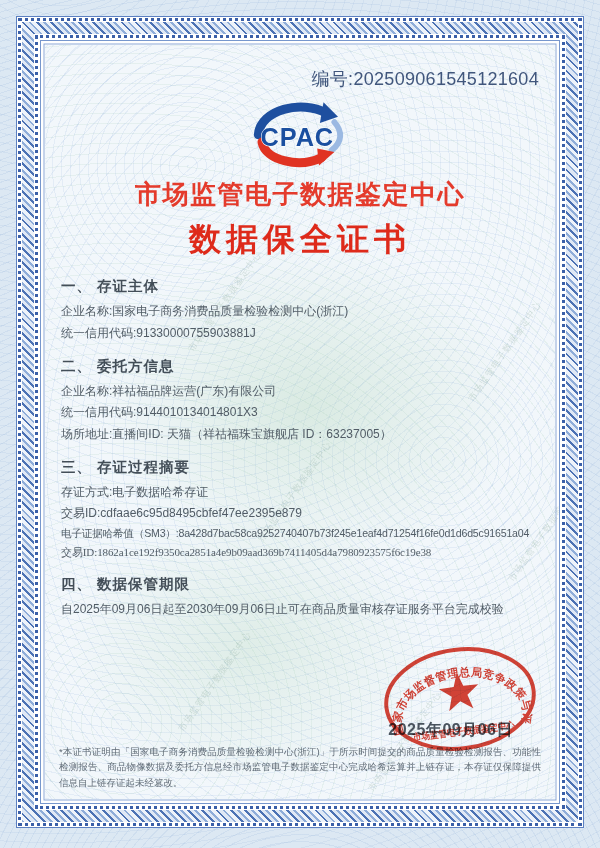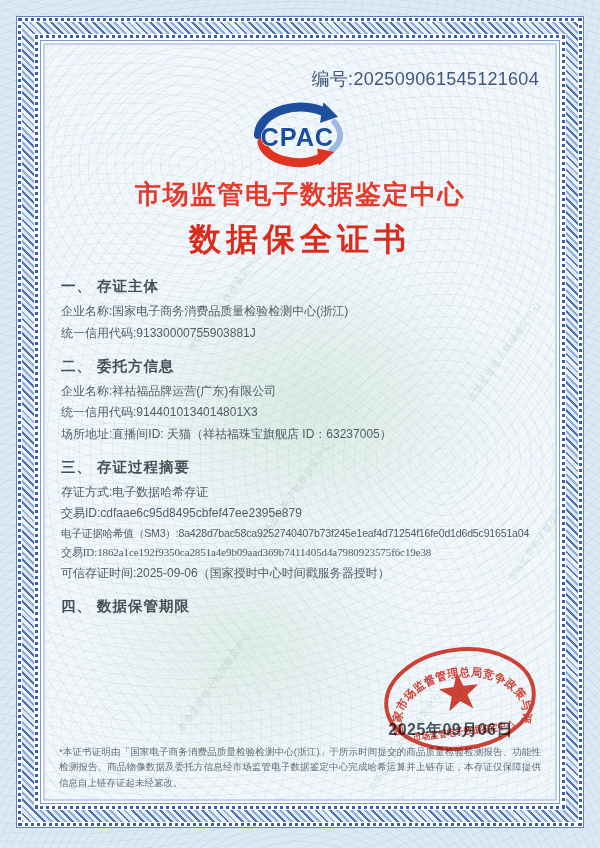--- a/index.html
+++ b/index.html
@@ -133,23 +133,23 @@
                 <div class="sec-heading">二、 委托方信息</div>
                 <div class="sec-line">企业名称:祥祜福品牌运营(广东)有限公司</div>
                 <div class="sec-line">统一信用代码:9144010134014801X3</div>
                 <div class="sec-line">场所地址:直播间ID: 天猫（祥祜福珠宝旗舰店 ID：63237005）</div>
 
                 <div class="sec-heading">三、 存证过程摘要</div>
                 <div class="sec-line">存证方式:电子数据哈希存证</div>
                 <div class="sec-line">交易ID:cdfaae6c95d8495cbfef47ee2395e879</div>
                 <div class="sec-line hash-sm">电子证据哈希值（SM3）:8a428d7bac58ca9252740407b73f245e1eaf4d71254f16fe0d1d6d5c91651a04</div>
                 <div class="sec-line hash-md">交易ID:1862a1ce192f9350ca2851a4e9b09aad369b7411405d4a7980923575f6c19e38</div>
-                <div class="sec-line">可信存证时间:2025-09-06（国家授时中心时间戳服务器授时）</div>
 
                 <div class="sec-heading">四、 数据保管期限</div>
+                <div class="sec-line">自2025年09月06日起至2030年09月06日止可在商品质量审核存证服务平台完成校验</div>
               </div>
 
               <div class="issue-date">2025年09月06日</div>
 
               <svg class="seal" viewBox="0 0 160 112">
                 <defs>
                   <path id="ringPath" d="M 21,88 A 62,42 0 1 1 139,88" fill="none"></path>
                 </defs>
                 <ellipse cx="80" cy="56" rx="75" ry="50" fill="none" stroke="#da3527" stroke-width="4"></ellipse>
                 <text font-family="Liberation Sans, DejaVu Sans, sans-serif" font-size="11.3" font-weight="bold" fill="#da3527" letter-spacing="0.4">

